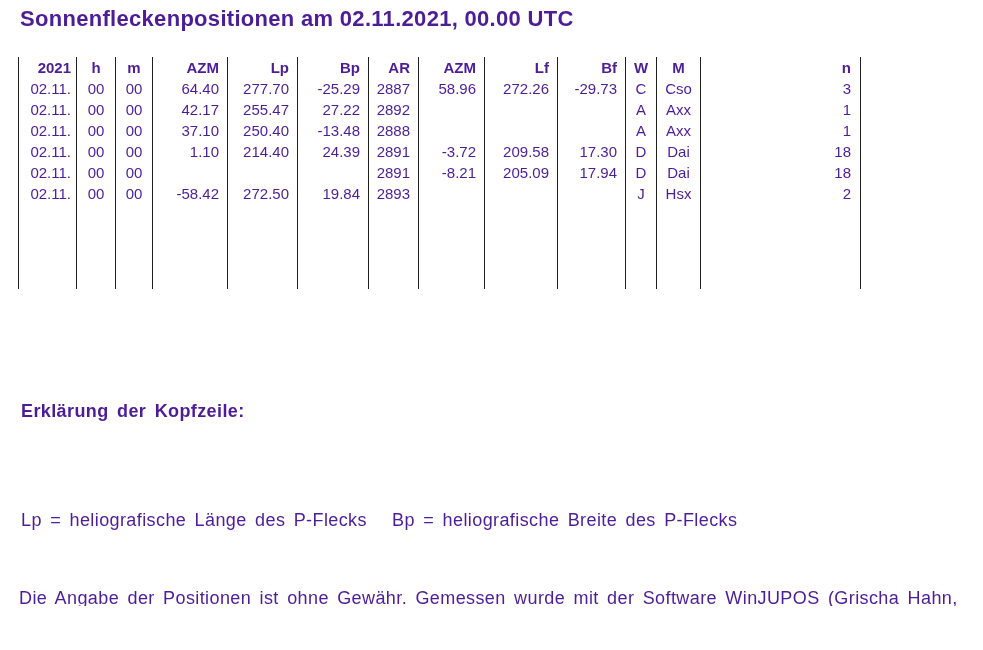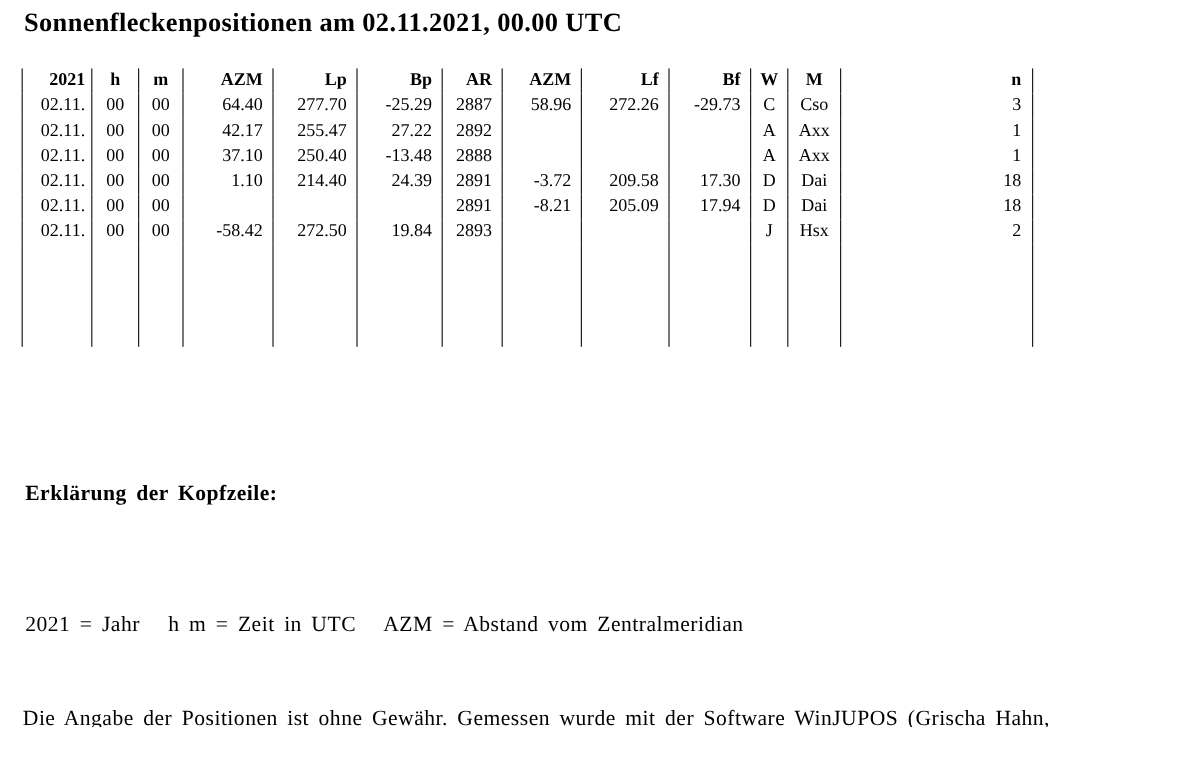--- a/index.html
+++ b/index.html
@@ -1,22 +1,22 @@
 <!DOCTYPE html>
 <html><head>
 <meta charset="utf-8">
 <style>
   html, body { margin: 0; padding: 0; background: #ffffff; }
   .page {
     position: relative;
     width: 983px;
     height: 606px;
     background: #ffffff;
-    color: #000000;
-    font-family: Liberation Serif, serif;
+    color: #4c1d95;
+    font-family: Liberation Sans, sans-serif;
     overflow: hidden;
   }
   .title {
     position: absolute;
     left: 20px;
     top: 6px;
     margin: 0;
     font-size: 22px;
     font-weight: bold;
     letter-spacing: 0.3px;
@@ -238,21 +238,20 @@
           <td></td>
           <td></td>
           <td></td>
           <td></td>
         </tr>
       </tbody>
   </table>
 
   <div class="explanation">
     <p class="heading">Erklärung der Kopfzeile:</p>
-    <p>2021 = Jahr   h m = Zeit in UTC   AZM = Abstand vom Zentralmeridian</p>
     <p>Lp = heliografische Länge des P-Flecks   Bp = heliografische Breite des P-Flecks</p>
     
     
   </div>
 
   <div class="disclaimer">
     <p>Die Angabe der Positionen ist ohne Gewähr. Gemessen wurde mit der Software WinJUPOS (Grischa Hahn,</p>
     
     
   </div>

